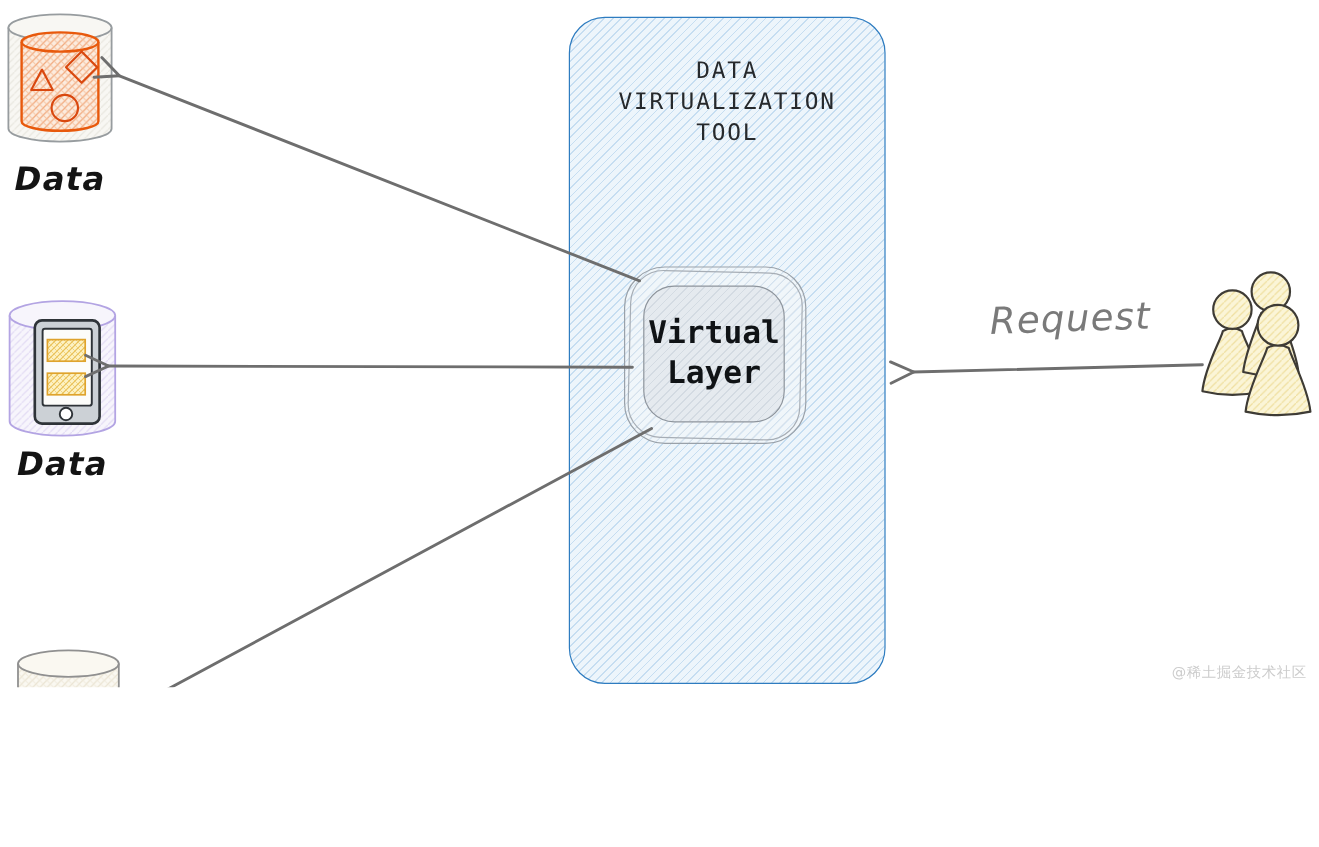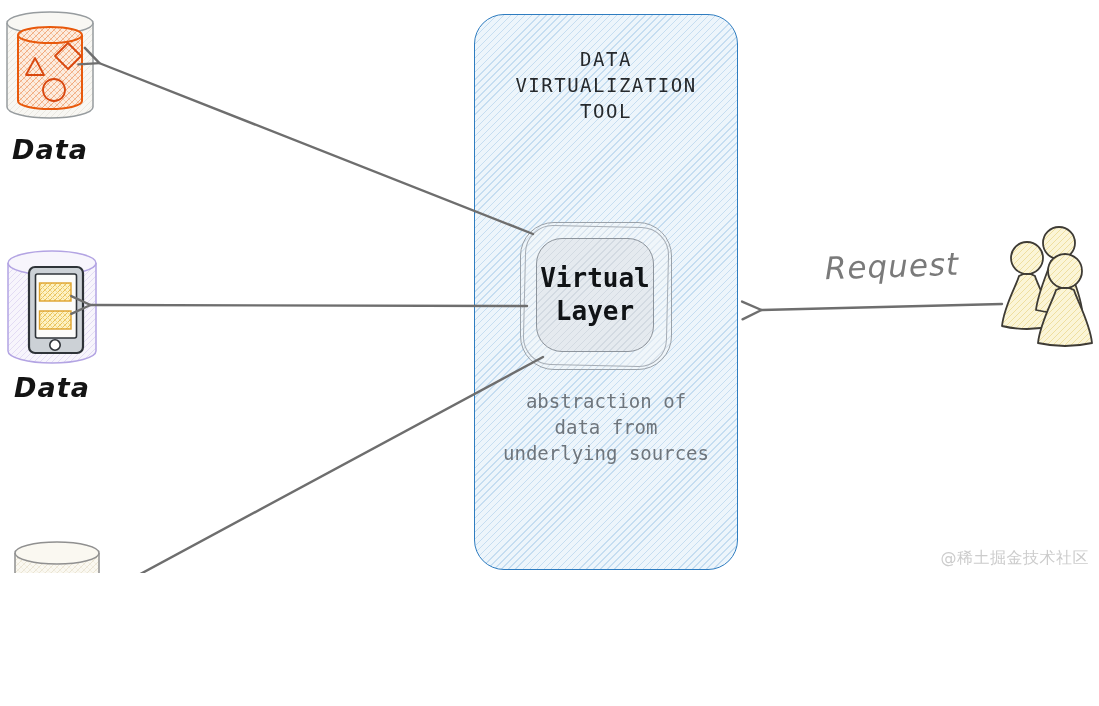--- a/index.html
+++ b/index.html
@@ -91,21 +91,21 @@
     width:80px;text-align:center;
     font-size:27px;font-weight:600;font-style:italic;
     letter-spacing:1px;
     color:#141414;
   }
   .data-label-1{left:10px;top:134px;}
   .data-label-2{left:12px;top:372px;}
   .data-label-3{left:22px;top:664px;}
   .watermark{
     right:10px;bottom:4px;
-    font-size:16px;letter-spacing:0.5px;
+    font-size:12px;letter-spacing:0.5px;
     color:#cccccc;
   }
   svg.overlay{
     position:absolute;left:0;top:0;
     pointer-events:none;
   }
 </style>
 </head>
 <body>
 
@@ -116,23 +116,20 @@
   <div class="abs tool-title mono pre">DATA
 VIRTUALIZATION
 TOOL</div>
 
   <div class="abs vl-outer"></div>
   <div class="abs vl-inner">
     <div class="vl-label mono pre">Virtual
 Layer</div>
   </div>
 
-  <div class="abs tool-subtitle mono pre">abstraction of
-data from
-underlying sources</div>
 
 
   <div class="abs request-label">Request</div>
 
   <div class="abs data-label data-label-1">Data</div>
   <div class="abs data-label data-label-2">Data</div>
   <div class="abs data-label data-label-3">Data</div>
 
   <div class="abs watermark">@稀土掘金技术社区</div>
 

